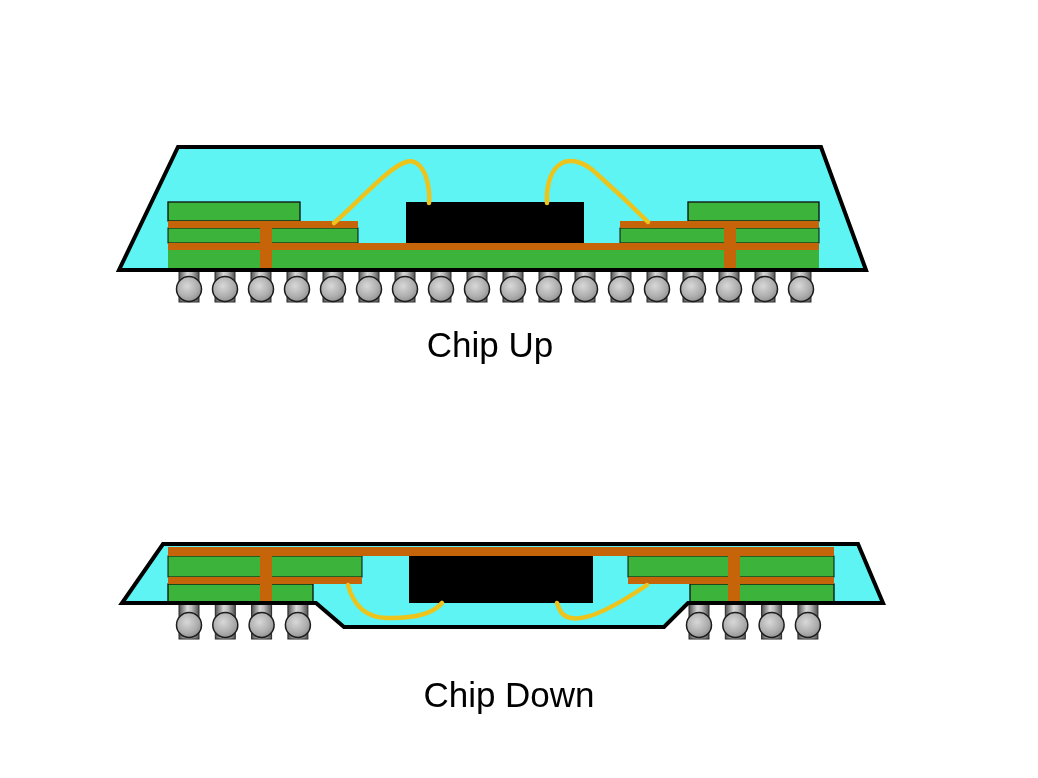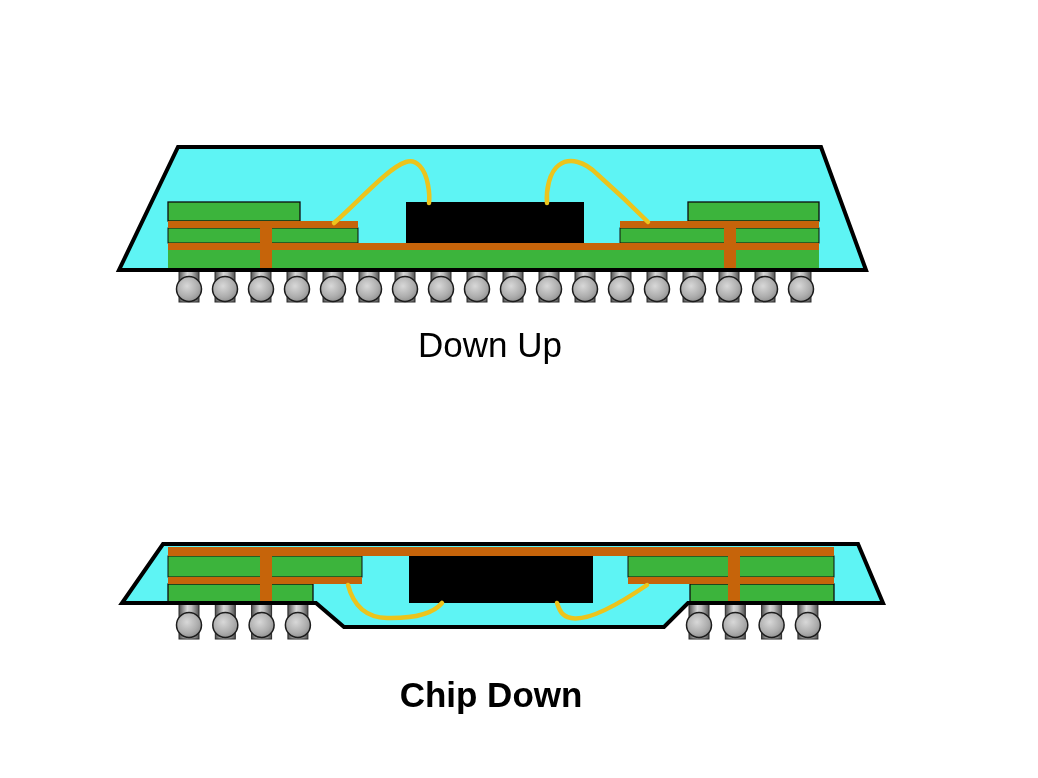--- a/index.html
+++ b/index.html
@@ -25,21 +25,21 @@
   .diagram-label {
     position: absolute;
     width: 300px;
     text-align: center;
     font-size: 35px;
     line-height: 38px;
     color: #000000;
     white-space: nowrap;
   }
   #chip-up-label   { left: 340px; top: 326px; }
-  #chip-down-label { left: 341px; top: 676px; font-weight: bold; }
+  #chip-down-label { left: 359px; top: 676px; }
 </style>
 </head>
 <body>
 
 <div id="stage">
 
   <svg id="drawing" width="1038" height="778" viewBox="0 0 1038 778">
     <defs>
       <linearGradient id="postGrad" x1="0" y1="0" x2="1" y2="0">
         <stop offset="0" stop-color="#4F4F4F"></stop>
@@ -207,17 +207,17 @@
 
       <rect x="409" y="556" width="184" height="47" fill="#000000"></rect>
 
       <path d="M 348 585 C 353 604 365 617.5 387 618 C 410 618.5 432 615 442 603" fill="none" stroke-width="4.5" stroke-linecap="round" stroke="#ECC41C"></path>
       <path d="M 557 603 C 560 612 563 618 575 618.5 C 593 619 622 602 647 585" fill="none" stroke-width="4.5" stroke-linecap="round" stroke="#ECC41C"></path>
 
       <polygon points="163,544 858,544 883,603 688,603 664,627 344,627 316,603 122,603" fill="none" stroke-width="4" stroke="#000000"></polygon>
     </g>
   </svg>
 
-  <div id="chip-up-label" class="diagram-label">Down Up</div>
+  <div id="chip-up-label" class="diagram-label">Chip Up</div>
 
   <div id="chip-down-label" class="diagram-label">Chip Down</div>
 
 </div>
 
 </body></html>

